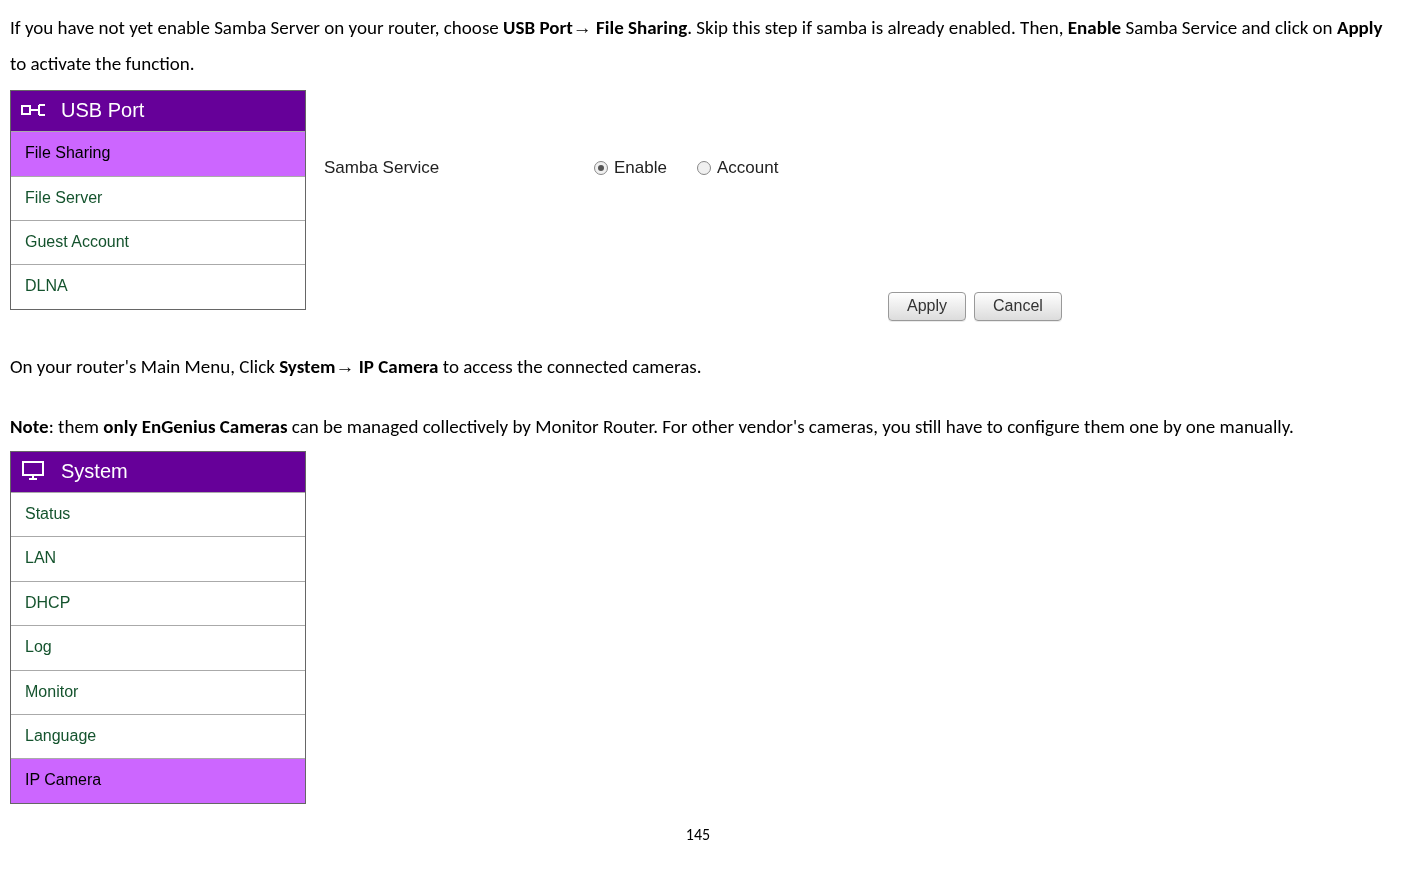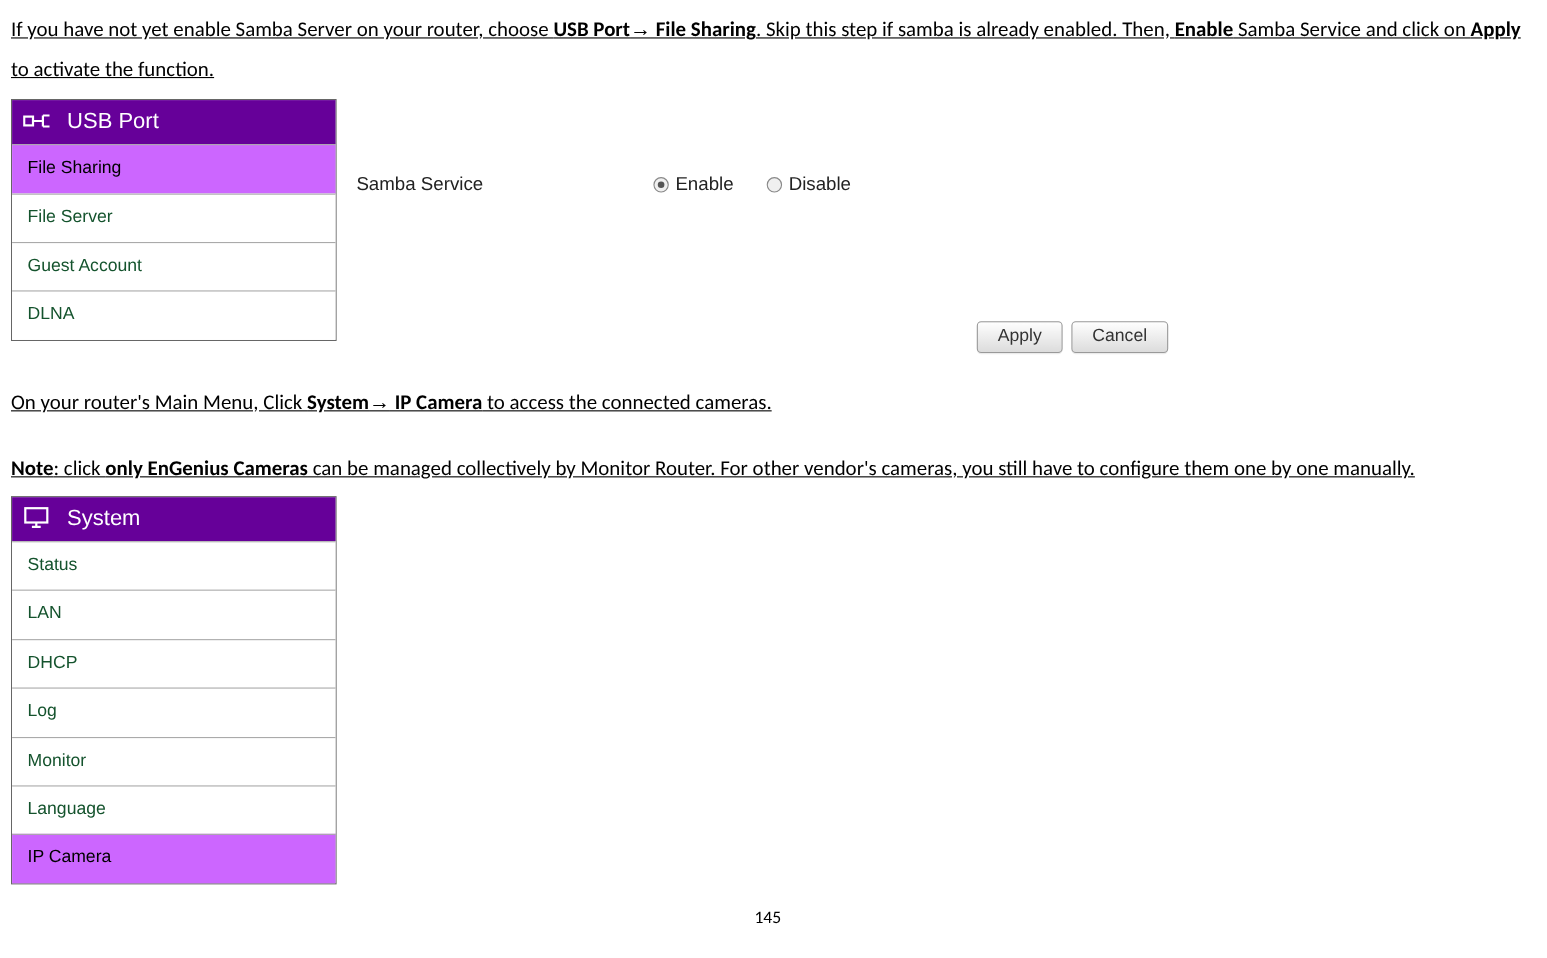--- a/index.html
+++ b/index.html
@@ -110,21 +110,21 @@
     font-family: Arial, sans-serif;
     font-size: 16px;
     color: #333;
     background: linear-gradient(#fefefe, #dcdcdc);
     border: 1px solid #999;
     border-radius: 4px;
     padding: 4px 18px 5px;
     box-shadow: 0 1px 0 rgba(0,0,0,0.08);
   }
 
-  .para { margin: 0 0 6px 0; text-decoration: underline; }
+  .para { margin: 0 0 6px 0; }
   .note-space { height: 18px; }
 
   .page-num {
     text-align: center;
     font-size: 16px;
     margin-top: 16px;
     font-family: Calibri, Arial, sans-serif;
   }
 
   .usb-icon svg, .sys-icon svg { display:block; }
@@ -155,38 +155,38 @@
     <div class="menu-item">Guest Account</div>
     <div class="menu-item">DLNA</div>
   </div>
 
   <div class="samba-block">
     <span class="samba-label">Samba Service</span>
     <span class="radio-group">
       <span class="radio selected"></span>
       <span class="radio-label">Enable</span>
       <span class="radio"></span>
-      <span class="radio-label">Disable</span>
+      <span class="radio-label">Account</span>
     </span>
   </div>
 </div>
 
 <div class="button-bar">
   <button class="btn">Apply</button>
   <button class="btn">Cancel</button>
 </div>
 
 <p class="para">
   <span>On your router's Main Menu, Click </span><span class="bold">System</span><span class="bold arrow">→</span><span class="bold"> IP Camera</span><span> to access the connected cameras.</span>
 </p>
 
 <div class="note-space"></div>
 
 <p class="para">
-  <span class="bold">Note</span><span>: click </span><span class="bold">only EnGenius Cameras</span><span> can be managed collectively by Monitor Router. For other vendor's cameras, you still have to configure them one by one manually.</span>
+  <span class="bold">Note</span><span>: them </span><span class="bold">only EnGenius Cameras</span><span> can be managed collectively by Monitor Router. For other vendor's cameras, you still have to configure them one by one manually.</span>
 </p>
 
 <div class="menu-box2">
   <div class="menu-header">
     <span class="icon-slot sys-icon">
       <svg width="26" height="22" viewBox="0 0 26 22">
         <rect x="2" y="2" width="20" height="13" fill="none" stroke="#fff" stroke-width="2"></rect>
         <line x1="8" y1="19" x2="16" y2="19" stroke="#fff" stroke-width="2"></line>
         <line x1="12" y1="15" x2="12" y2="19" stroke="#fff" stroke-width="2"></line>
       </svg>

